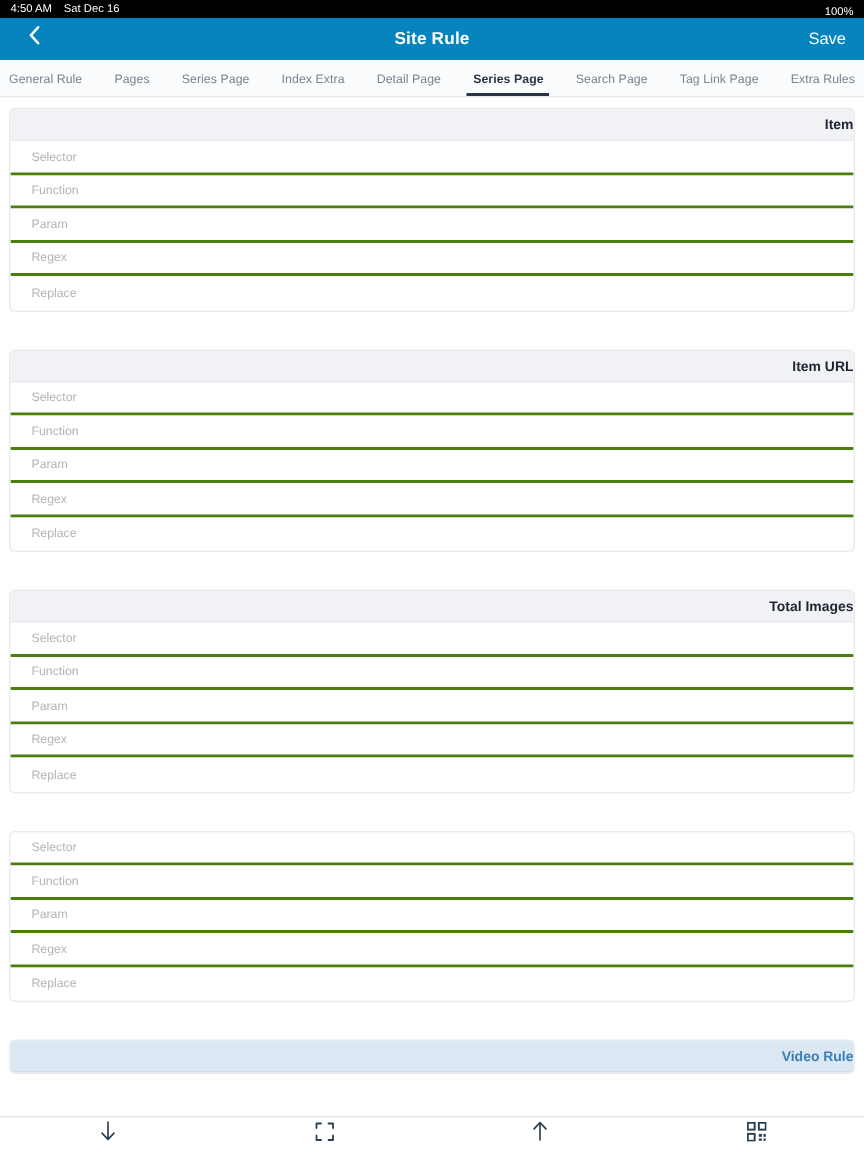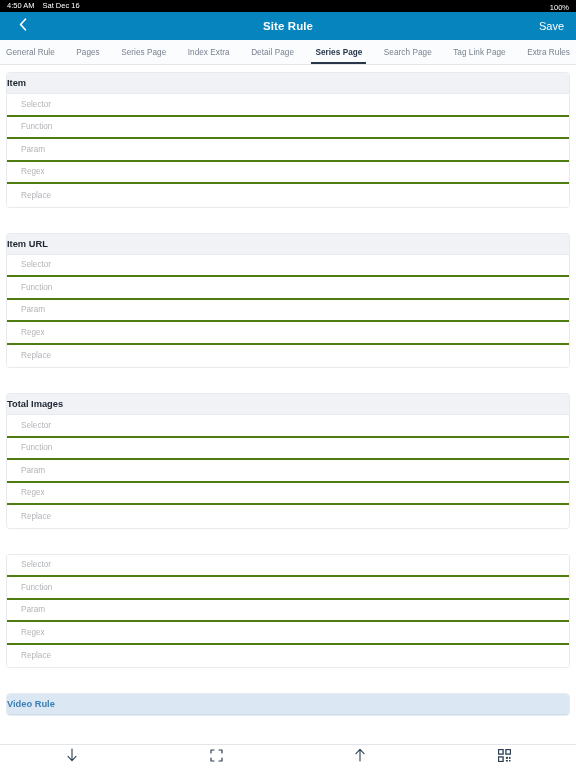--- a/index.html
+++ b/index.html
@@ -127,21 +127,21 @@
 
   .card {
     background: #ffffff;
     border: 1px solid #e7eaee;
     border-radius: 4px;
     margin-bottom: 25px;
     overflow: hidden;
   }
   .card-header {
     background: #f0f2f5;
-    text-align: left;
+    text-align: right;
     font-size: 9.3px;
     font-weight: bold;
     color: #1d2530;
     padding: 5px 0;
     border-bottom: 1px solid #e7eaee;
   }
   .card.highlight .card-header {
     background: #dbe7f2;
     color: #3a7fb5;
     border-bottom-color: #cfdeed;

